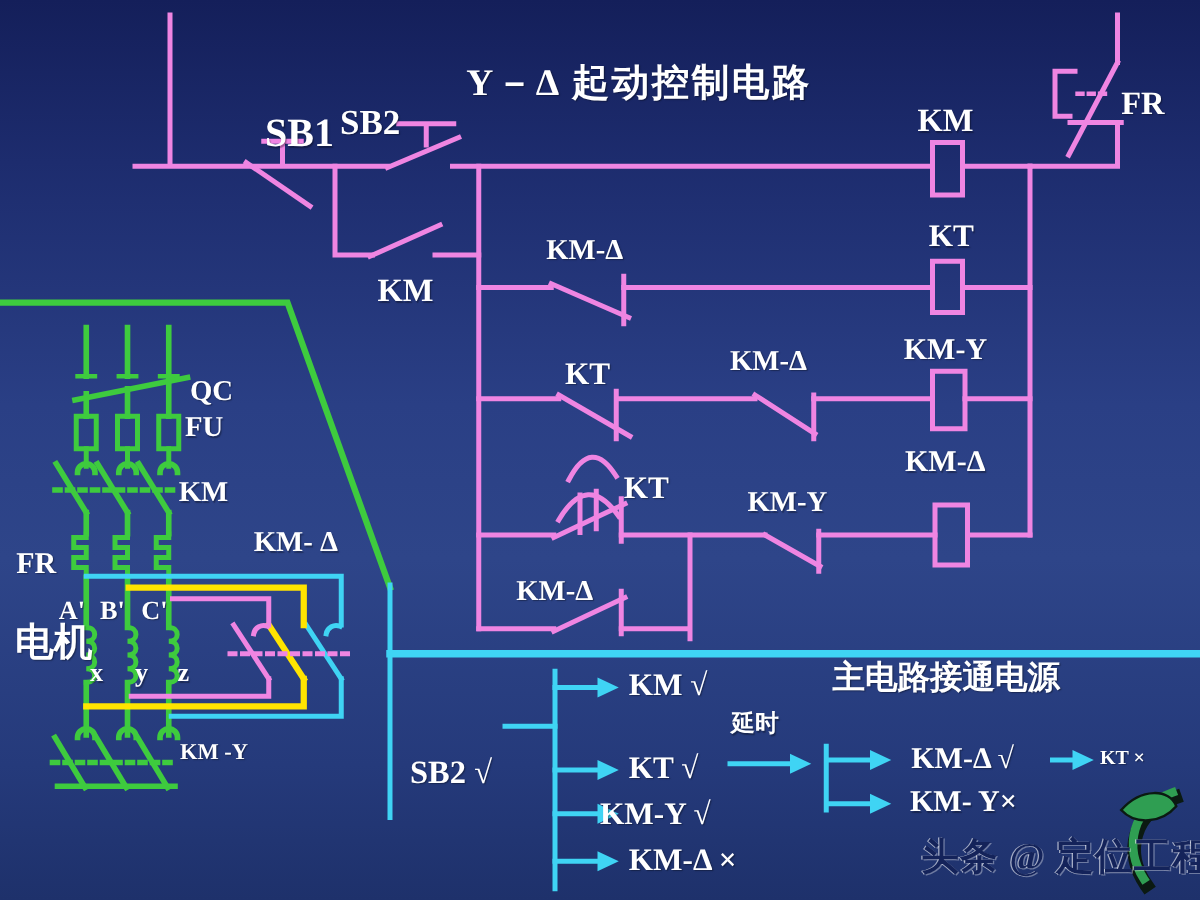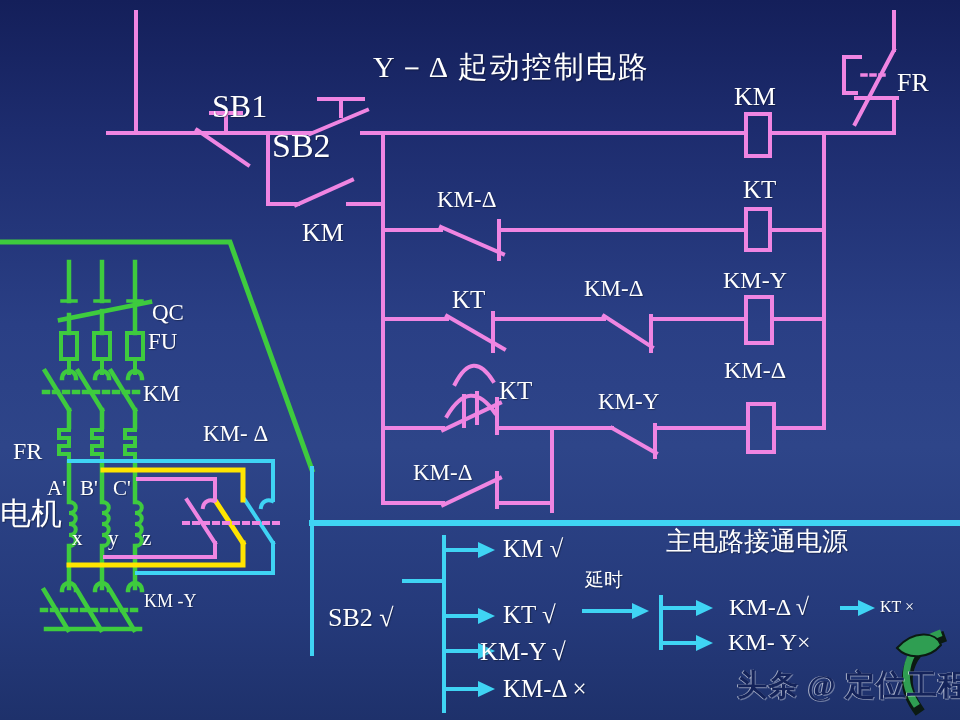--- a/index.html
+++ b/index.html
@@ -3,21 +3,21 @@
 <meta charset="utf-8">
 <style>
   html,body{margin:0;padding:0;background:#000;}
   #slide{
     position:relative;width:960px;height:720px;overflow:hidden;
     background:linear-gradient(180deg,#141f5a 0%,#1d2c6e 18%,#2a3f85 45%,#2e4589 62%,#253a7b 85%,#1e316b 100%);
     font-family:"Liberation Serif",serif;
   }
   svg.wires{position:absolute;left:0;top:0;}
   .lbl{
-    position:absolute;color:#ffffff;font-weight:400;white-space:nowrap;
+    position:absolute;color:#ffffff;font-weight:700;white-space:nowrap;
     font-family:"Liberation Serif",serif;line-height:1;text-shadow:1px 1px 1px rgba(0,0,0,.35);
   }
   .title{letter-spacing:2px;}
   .wm{
     position:absolute;color:#14235a;font-weight:700;white-space:nowrap;
     text-shadow:-1px 0 rgba(255,255,255,.6),1px 1px 0 rgba(255,255,255,.35);
     letter-spacing:1px;
   }
 </style>
 </head>
@@ -189,40 +189,40 @@
     <g>
       <path d="M940,638 C906,650 899,682 917,708" stroke="#0b1a12" stroke-width="11"></path>
       <path d="M938,634 C905,646 899,678 915,703" stroke="#2f9e52" stroke-width="7"></path>
       <path d="M897,648 C913,630 936,631 941,645 C929,659 908,660 897,648" fill="#2f9e52" stroke="#0b1a12" stroke-width="2"></path>
     </g>
   </svg>
 
   <div class="lbl title" style="left:373px;top:52px;font-size:30px;">Y－Δ 起动控制电路</div>
 
   <div class="lbl" style="left:212px;top:90px;font-size:32px;">SB1</div>
-  <div class="lbl" style="left:272px;top:85px;font-size:34px;margin-top:44px;">SB2</div>
+  <div class="lbl" style="left:272px;top:85px;font-size:28px;">SB2</div>
   <div class="lbl" style="left:302px;top:220px;font-size:26px;">KM</div>
   <div class="lbl" style="left:437px;top:188px;font-size:23px;">KM-Δ</div>
   <div class="lbl" style="left:734px;top:84px;font-size:26px;">KM</div>
   <div class="lbl" style="left:897px;top:70px;font-size:26px;">FR</div>
   <div class="lbl" style="left:743px;top:177px;font-size:25px;">KT</div>
   <div class="lbl" style="left:452px;top:287px;font-size:25px;">KT</div>
   <div class="lbl" style="left:584px;top:277px;font-size:23px;">KM-Δ</div>
   <div class="lbl" style="left:723px;top:268px;font-size:24px;">KM-Y</div>
   <div class="lbl" style="left:499px;top:378px;font-size:25px;">KT</div>
   <div class="lbl" style="left:598px;top:390px;font-size:23px;">KM-Y</div>
   <div class="lbl" style="left:724px;top:358px;font-size:24px;">KM-Δ</div>
   <div class="lbl" style="left:413px;top:461px;font-size:23px;">KM-Δ</div>
 
   <div class="lbl" style="left:152px;top:301px;font-size:23px;text-align:right;">QC</div>
   <div class="lbl" style="left:148px;top:330px;font-size:23px;">FU</div>
   <div class="lbl" style="left:143px;top:382px;font-size:23px;">KM</div>
   <div class="lbl" style="left:13px;top:439px;font-size:24px;">FR</div>
   <div class="lbl" style="left:203px;top:422px;font-size:23px;">KM- Δ</div>
-  <div class="lbl" style="left:0px;top:498px;font-size:31px;">电机</div>
+  <div class="lbl" style="left:0px;top:498px;font-size:31px;padding-left:12px;">电机</div>
   <div class="lbl" style="left:47px;top:478px;font-size:21px;">A'</div>
   <div class="lbl" style="left:80px;top:478px;font-size:21px;">B'</div>
   <div class="lbl" style="left:113px;top:478px;font-size:21px;">C'</div>
   <div class="lbl" style="left:72px;top:528px;font-size:21px;">x</div>
   <div class="lbl" style="left:108px;top:528px;font-size:21px;">y</div>
   <div class="lbl" style="left:142px;top:528px;font-size:21px;">z</div>
   <div class="lbl" style="left:144px;top:592px;font-size:18px;">KM -Y</div>
 
   <div class="lbl" style="left:328px;top:561px;font-size:26px;margin-top:44px;">SB2 √</div>
   <div class="lbl" style="left:503px;top:536px;font-size:25px;">KM √</div>

